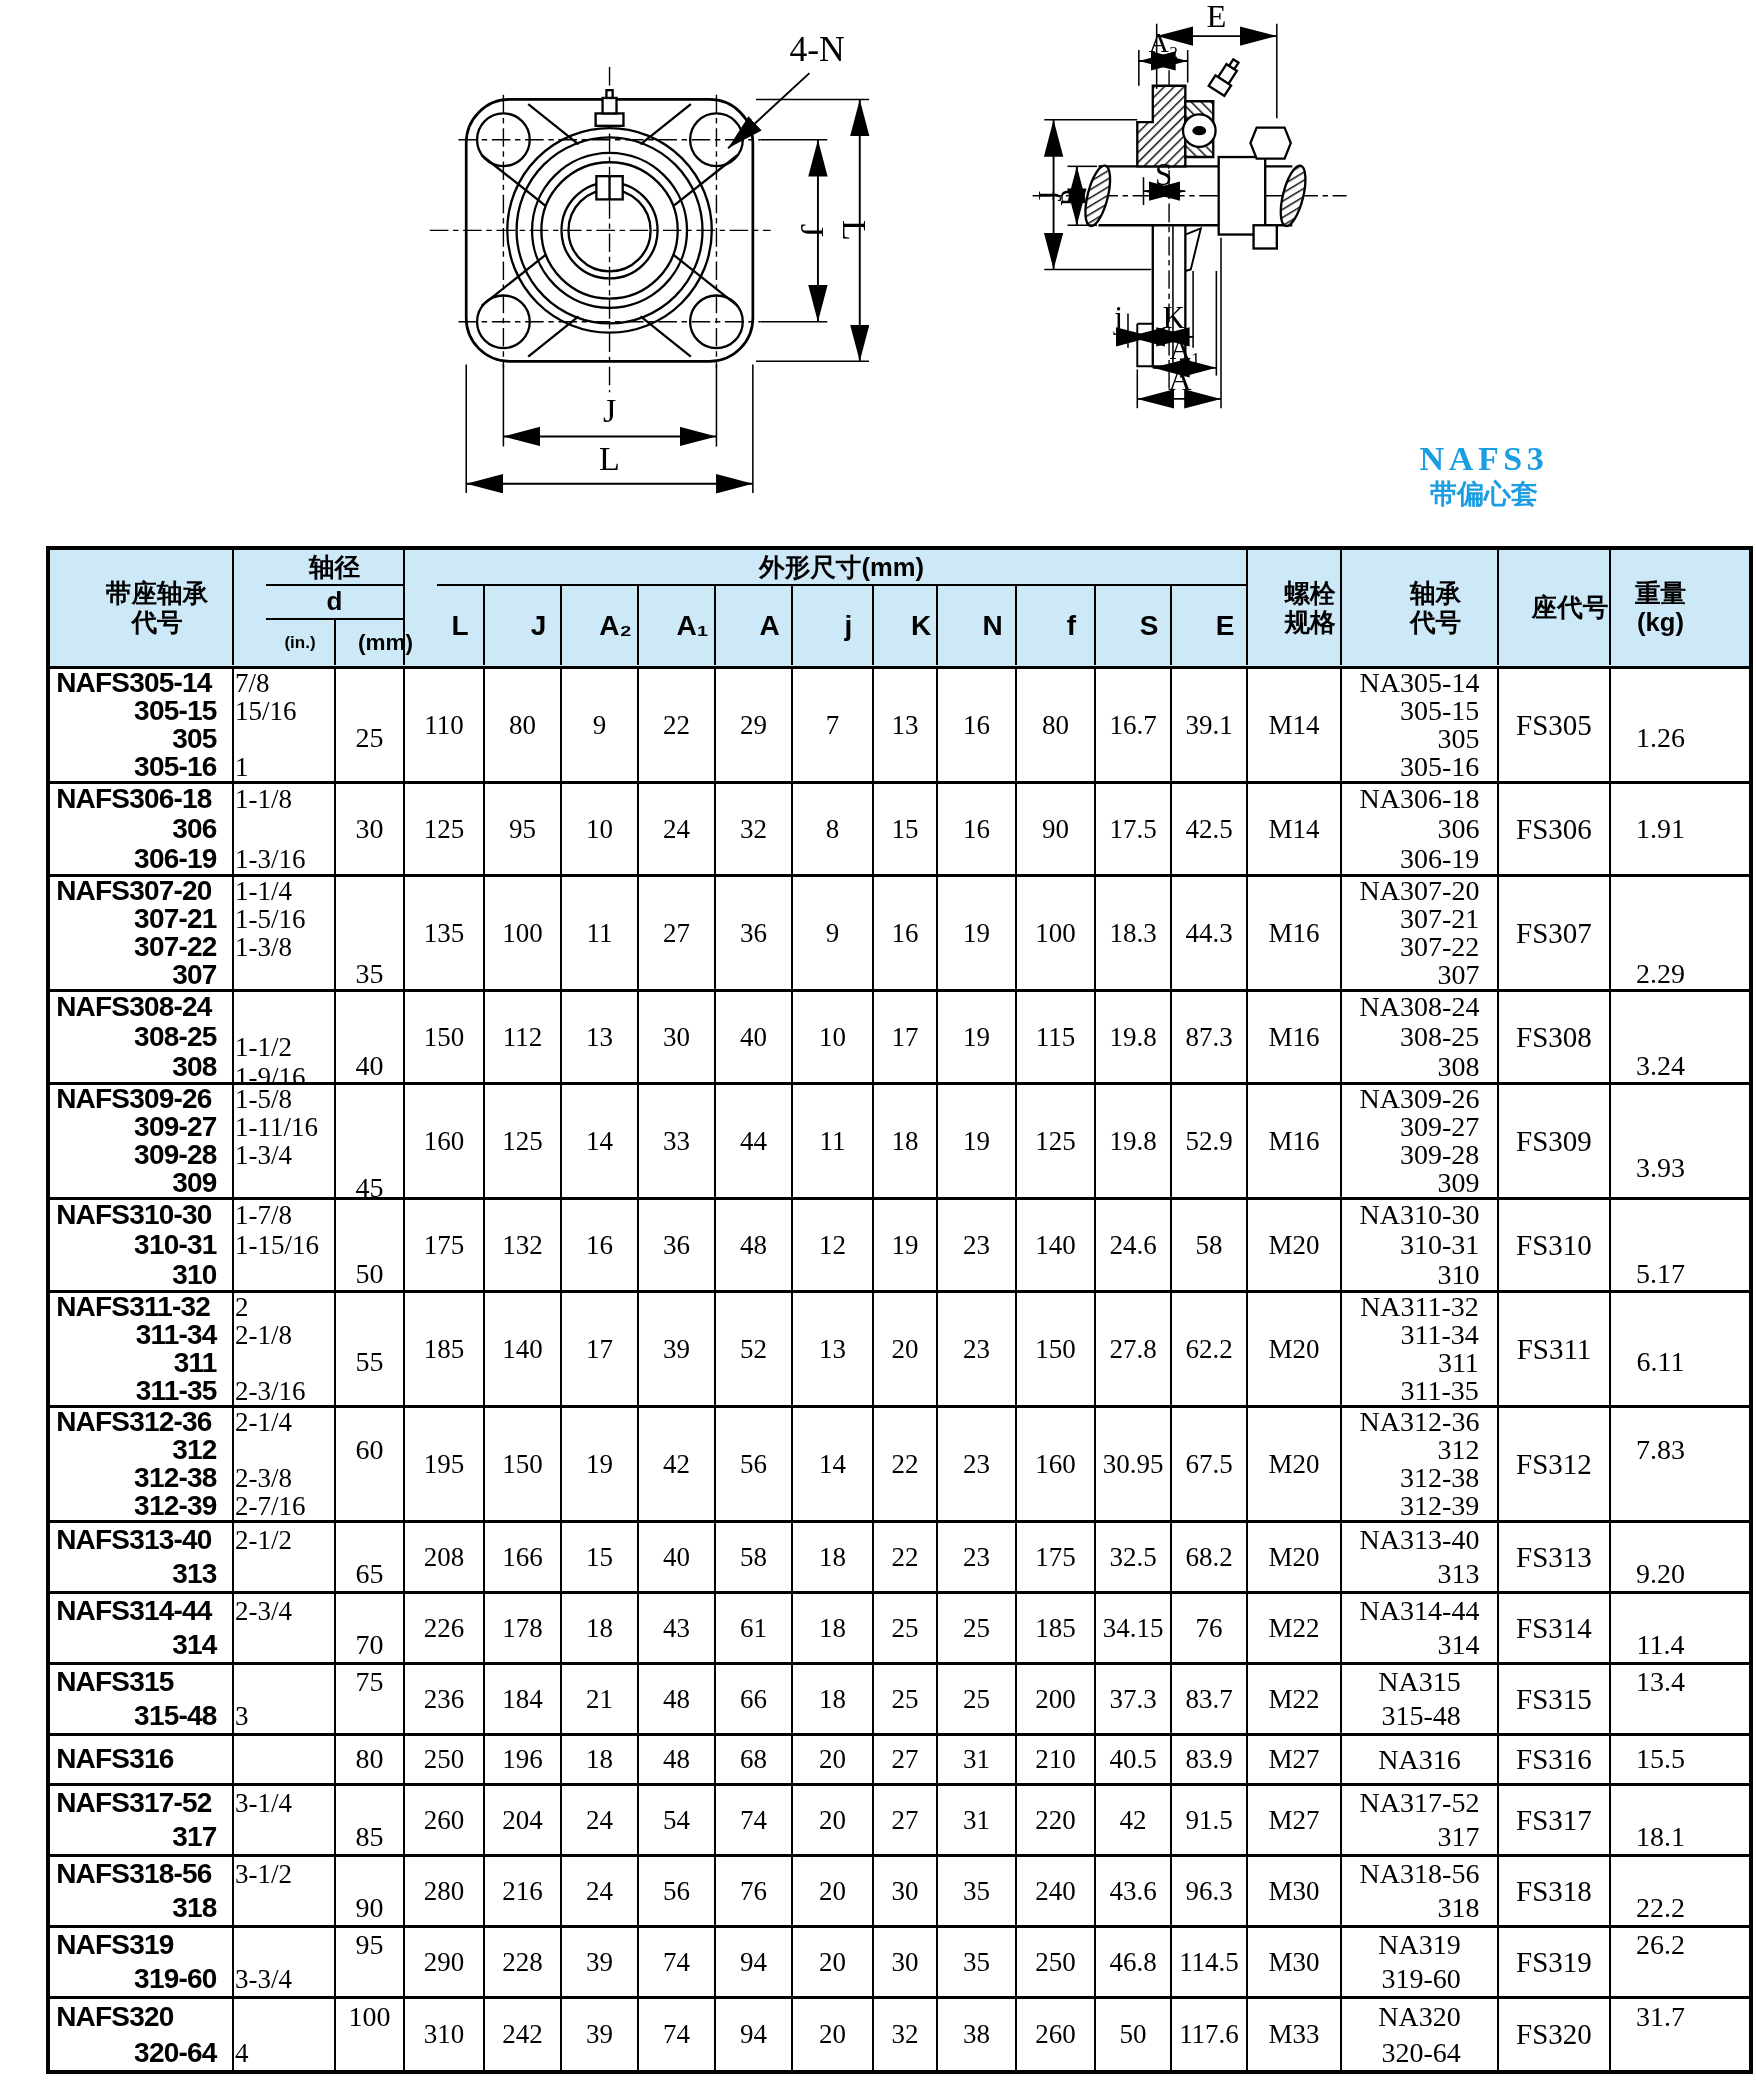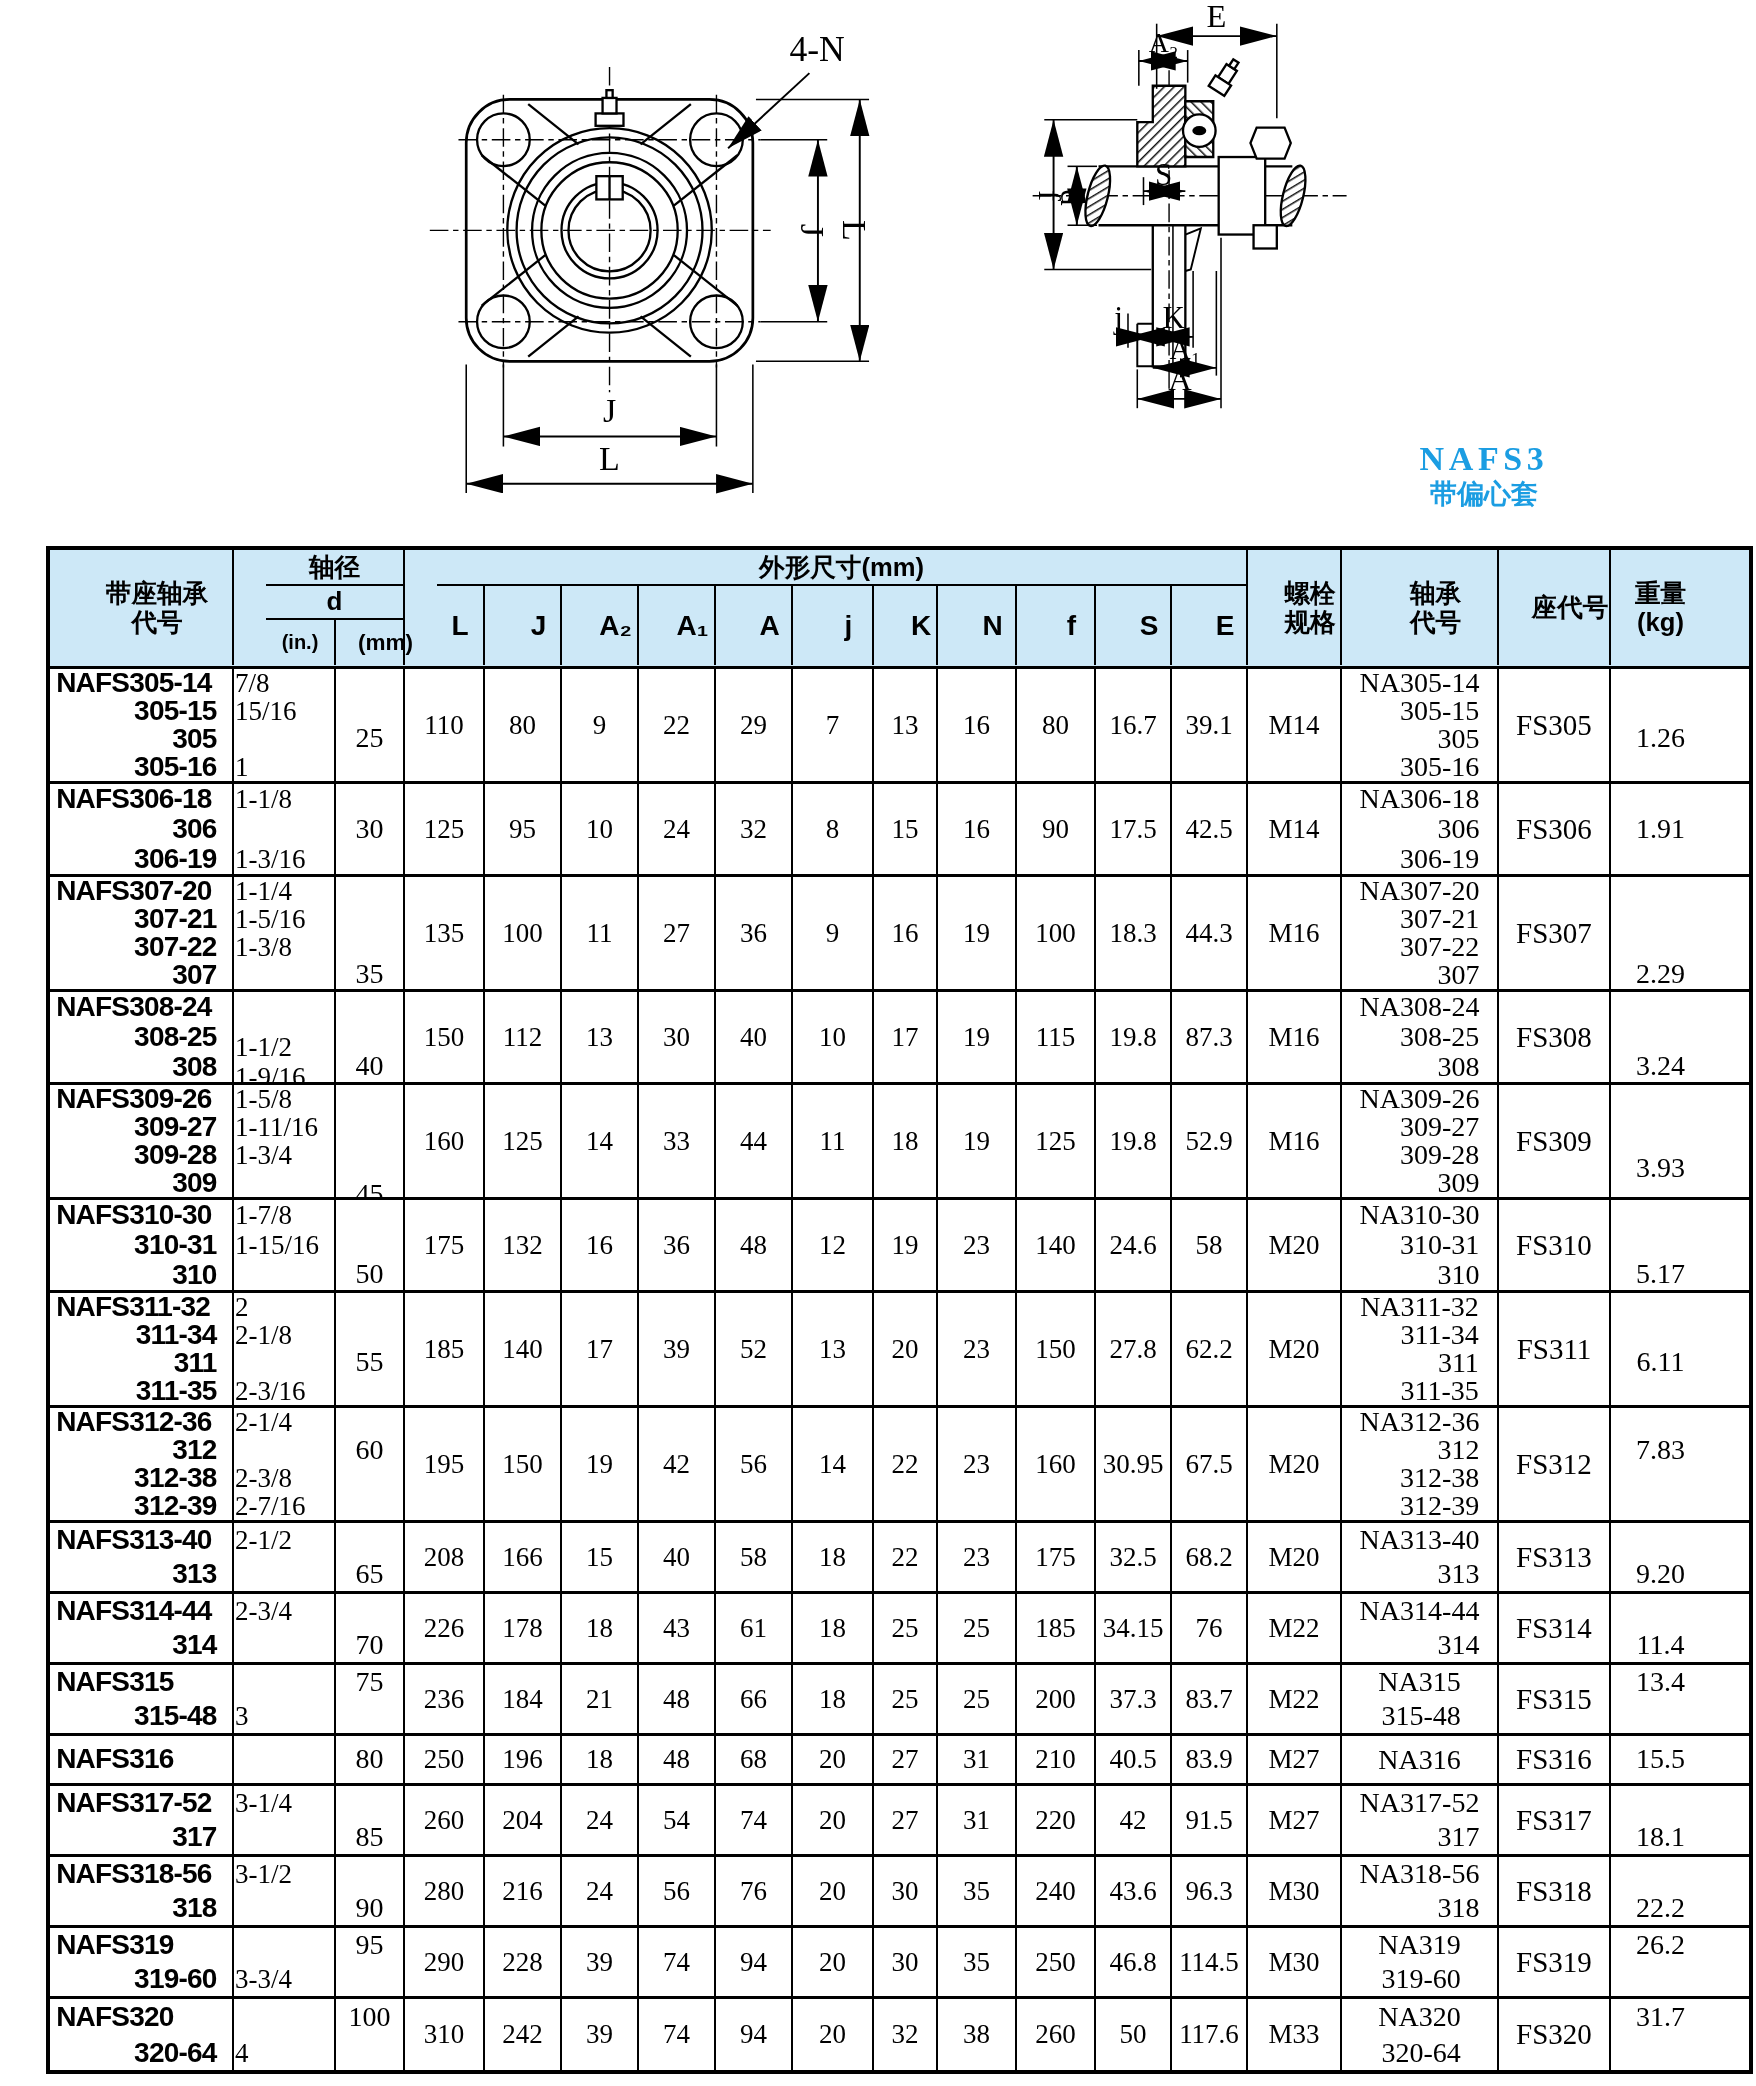--- a/index.html
+++ b/index.html
@@ -19,21 +19,21 @@
   #specTable{position:absolute;left:46px;top:546px;border:4.6px solid #000;background:#fff;}
   .thead{height:119px;box-sizing:border-box;border-bottom:3.9px solid #000;display:grid;
          grid-template-rows:36px 34px 45px;font-family:"Liberation Sans",sans-serif;}
   .hc{display:flex;align-items:center;justify-content:center;text-align:center;
       font-weight:bold;font-size:25.6px;line-height:1.12;box-sizing:border-box;}
   .br{border-right:2.3px solid #000;margin-left:32px;}
   .bb{border-bottom:2.3px solid #000;}
   .h-code{grid-area:1/1/4/2;}
   .h-shaft{grid-area:1/2/2/4;}
   .h-d{grid-area:2/2/3/4;font-size:26px;}
-  .h-in{grid-area:3/2/4/3;font-size:20px;font-weight:bold;}
+  .h-in{grid-area:3/2/4/3;font-size:17px;font-weight:bold;}
   .h-mm{grid-area:3/3/4/4;font-size:22.5px;font-weight:bold;}
   .h-dims{grid-area:1/4/2/15;}
   .h-dim{grid-row:2/4;font-size:28px;font-weight:600;}
   .h-bolt{grid-area:1/15/4/16;}
   .h-brg{grid-area:1/16/4/17;}
   .h-hsg{grid-area:1/17/4/18;}
   .h-wt{grid-area:1/18/4/19;}
 
   .row{display:grid;box-sizing:border-box;border-bottom:3.9px solid #000;}
   .row:last-child{border-bottom:none;}
@@ -458,21 +458,21 @@
             <div class="code-line code-rest" style="height: 28px;">309-28</div>
             <div class="code-line code-rest" style="height: 28px;">309</div>
           </div>
           <div class="cell c-in">
             <div class="in-line" style="height: 28px;">1-5/8</div>
             <div class="in-line" style="height: 28px;">1-11/16</div>
             <div class="in-line" style="height: 28px;">1-3/4</div>
             <div class="in-line" style="height: 28px;"></div>
           </div>
           <div class="cell c-mmv">
-            <div class="abs-line" style="top: 95px; height: 28px;">45</div>
+            <div class="abs-line" style="top: 89px; height: 28px;">45</div>
           </div>
           <div class="cell c-center">160</div>
           <div class="cell c-center">125</div>
           <div class="cell c-center">14</div>
           <div class="cell c-center">33</div>
           <div class="cell c-center">44</div>
           <div class="cell c-center">11</div>
           <div class="cell c-center">18</div>
           <div class="cell c-center">19</div>
           <div class="cell c-center">125</div>

